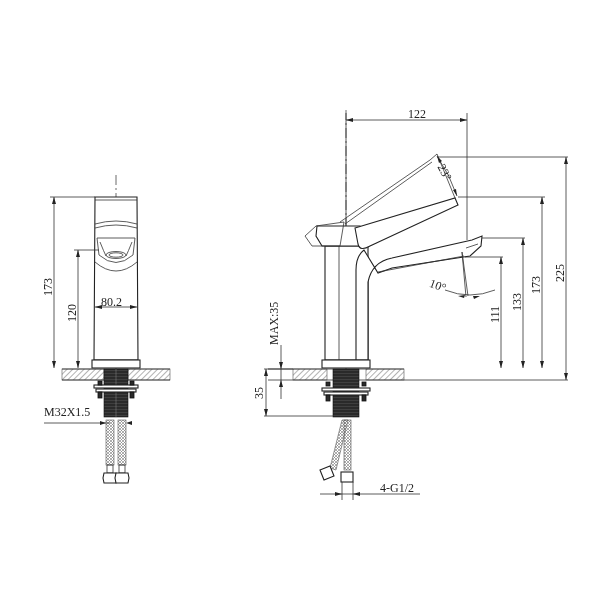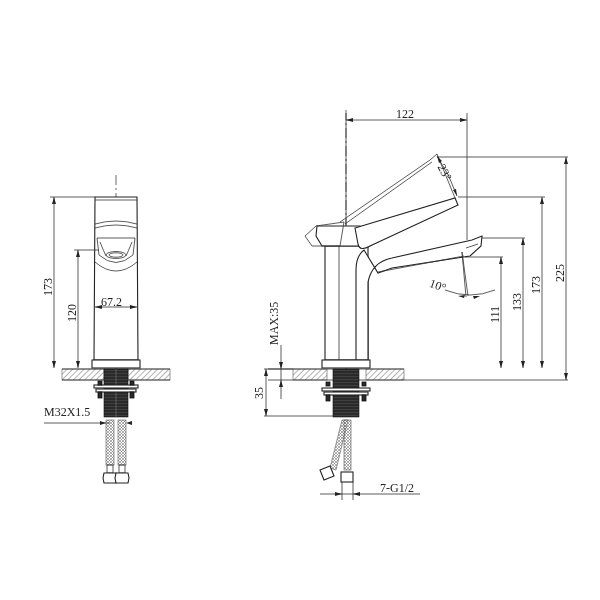--- a/index.html
+++ b/index.html
@@ -160,25 +160,25 @@
     <line class="thin" x1="266" y1="369" x2="266" y2="416"></line>
     <path d="M266 369 l-2 7 l4 0 z M266 416 l-2 -7 l4 0 z" fill="#222"></path>
 
     <line class="thin" x1="320" y1="494" x2="420" y2="494"></line>
     <path d="M342 494 l-7 -2 l0 4 z M353 494 l7 -2 l0 4 z" fill="#222"></path>
   </g>
 </svg>
 
 <div class="lbl rot" style="left:42px; top:296px;">173</div>
 <div class="lbl rot" style="left:66px; top:322px;">120</div>
-<div class="lbl" style="left:101px; top:296px;">67.2</div>
+<div class="lbl" style="left:101px; top:296px;">80.2</div>
 <div class="lbl" style="left:44px; top:406px;">M32X1.5</div>
 
-<div class="lbl" style="left:396px; top:108px;">122</div>
+<div class="lbl" style="left:408px; top:108px;">122</div>
 <div class="lbl" style="left:446px; top:162px; transform:rotate(62deg); transform-origin:left top;">23°</div>
 <div class="lbl" style="left:432px; top:277px; transform:rotate(20deg); transform-origin:left top;">10°</div>
 <div class="lbl rot" style="left:268px; top:345px;">MAX:35</div>
 <div class="lbl rot" style="left:253px; top:399px;">35</div>
 <div class="lbl rot" style="left:489px; top:323px;">111</div>
 <div class="lbl rot" style="left:511px; top:311px;">133</div>
 <div class="lbl rot" style="left:530px; top:294px;">173</div>
 <div class="lbl rot" style="left:554px; top:282px;">225</div>
-<div class="lbl" style="left:380px; top:482px;">7-G1/2</div>
+<div class="lbl" style="left:380px; top:482px;">4-G1/2</div>
 
 </body></html>

